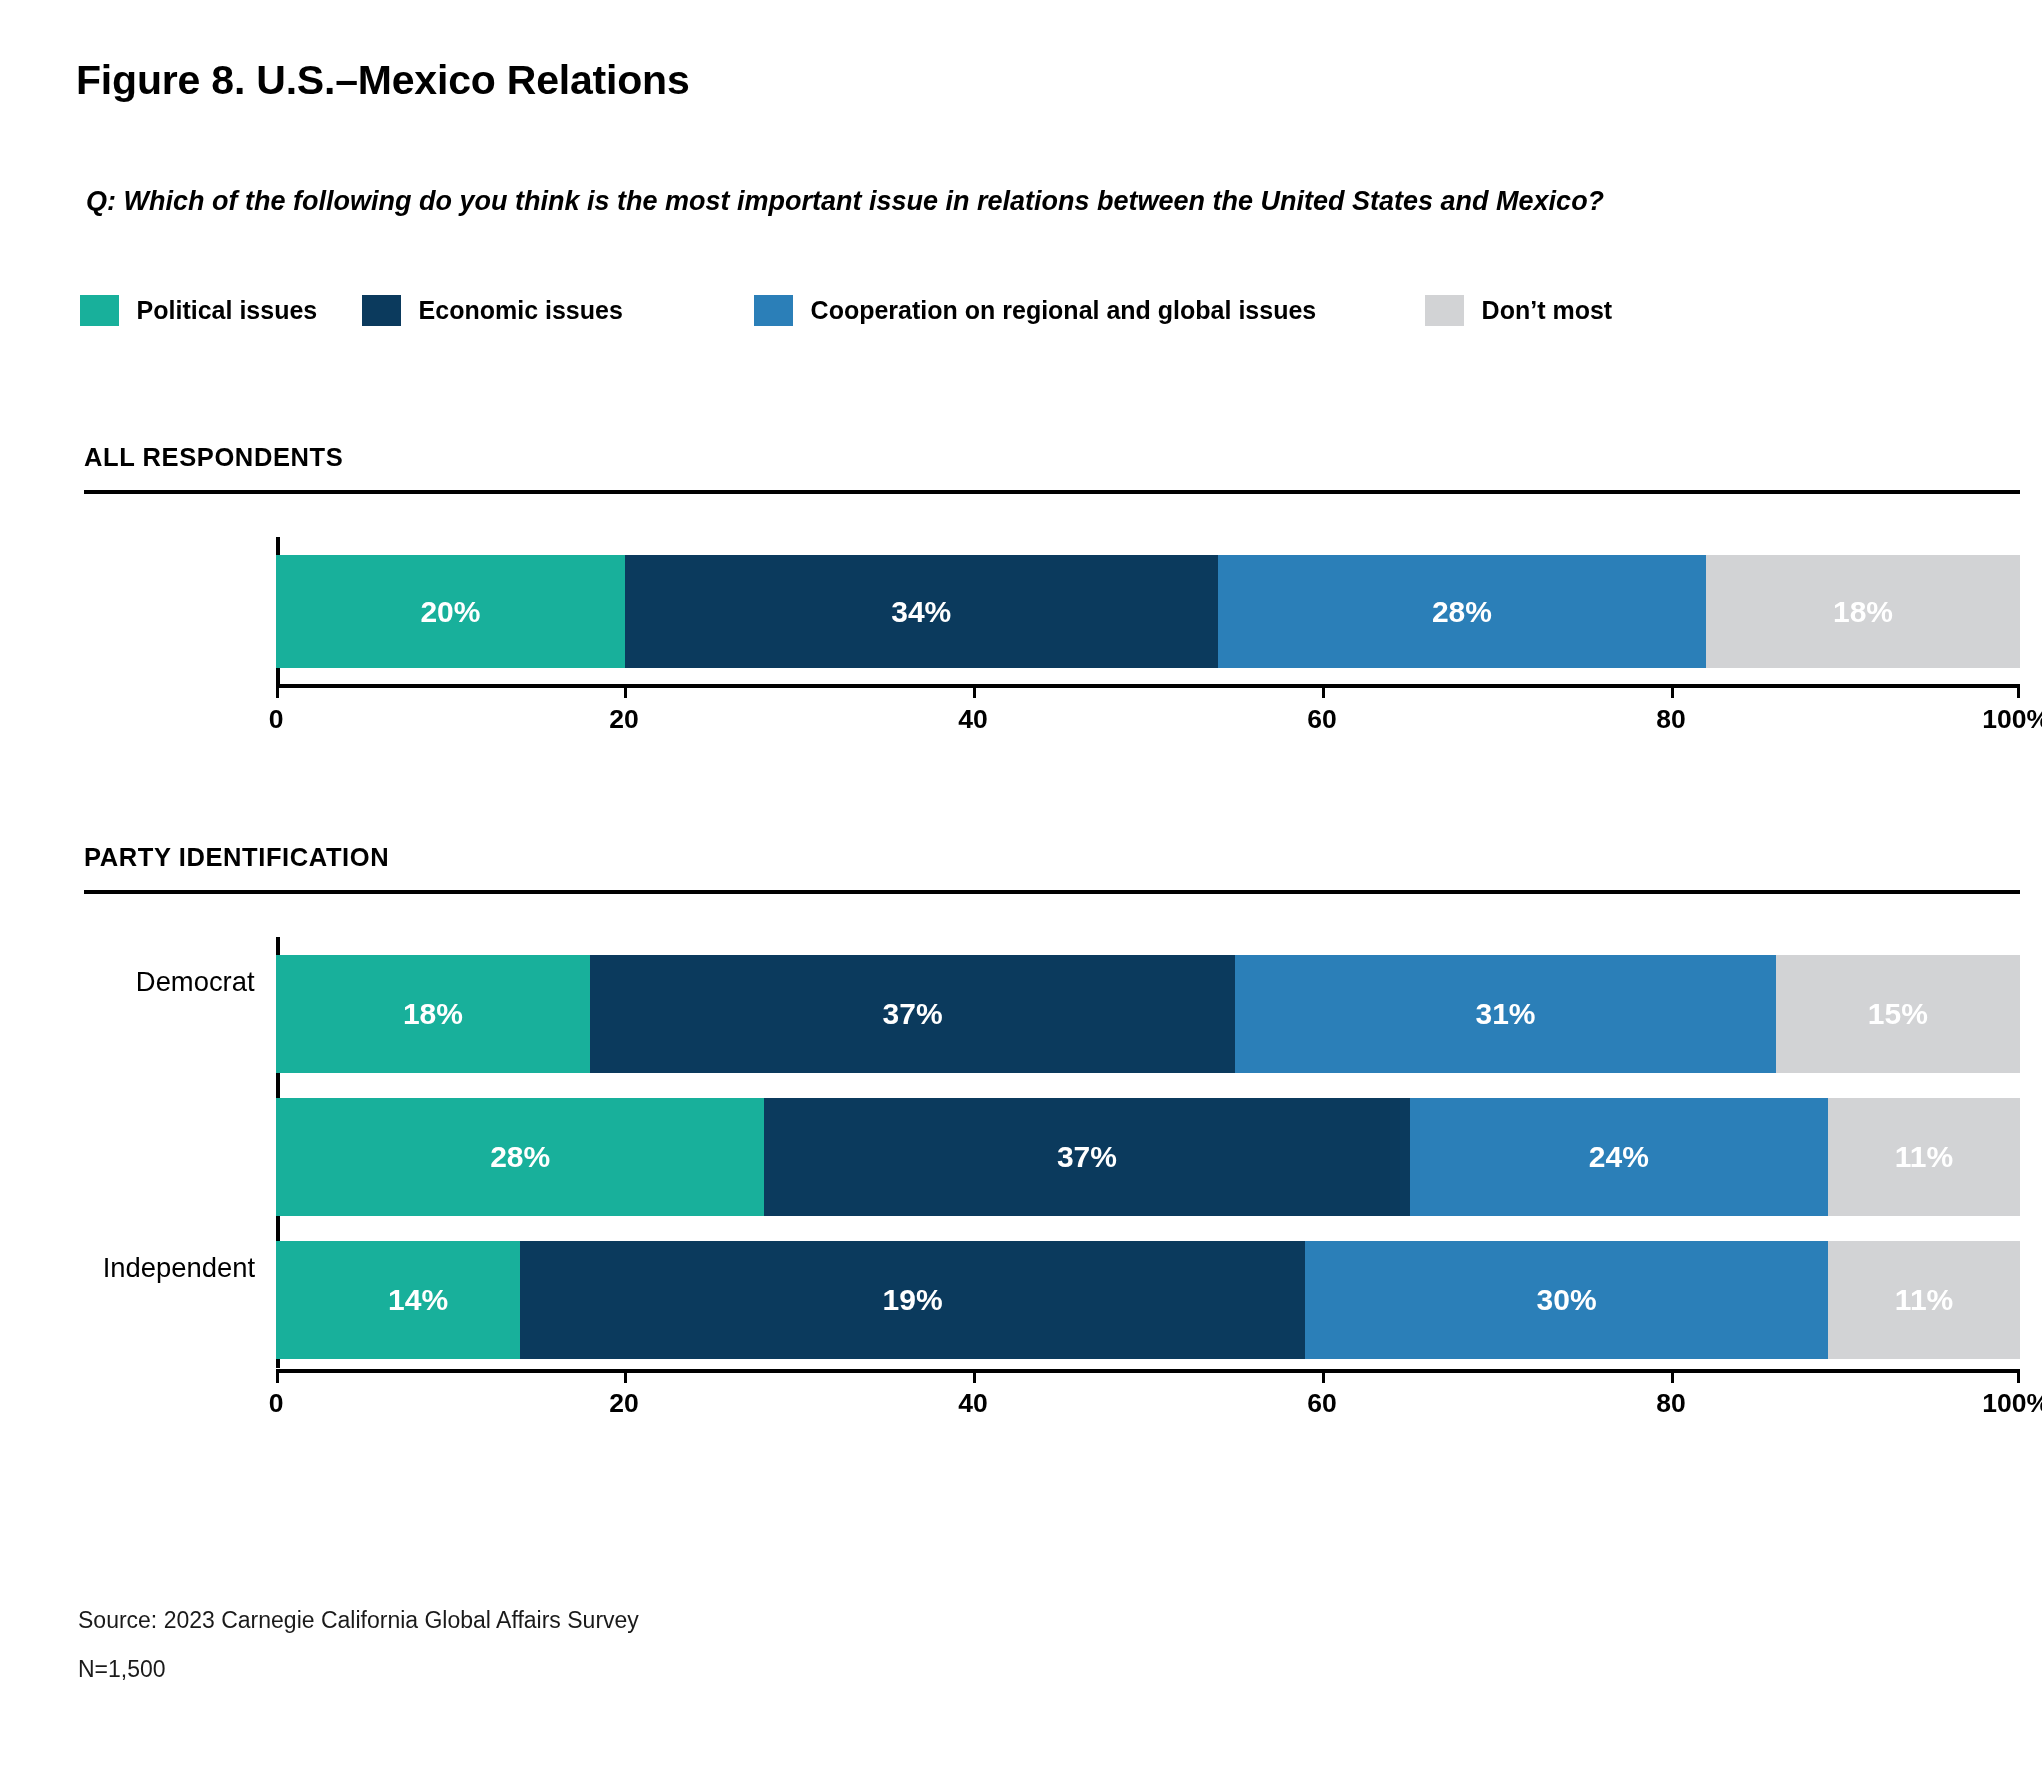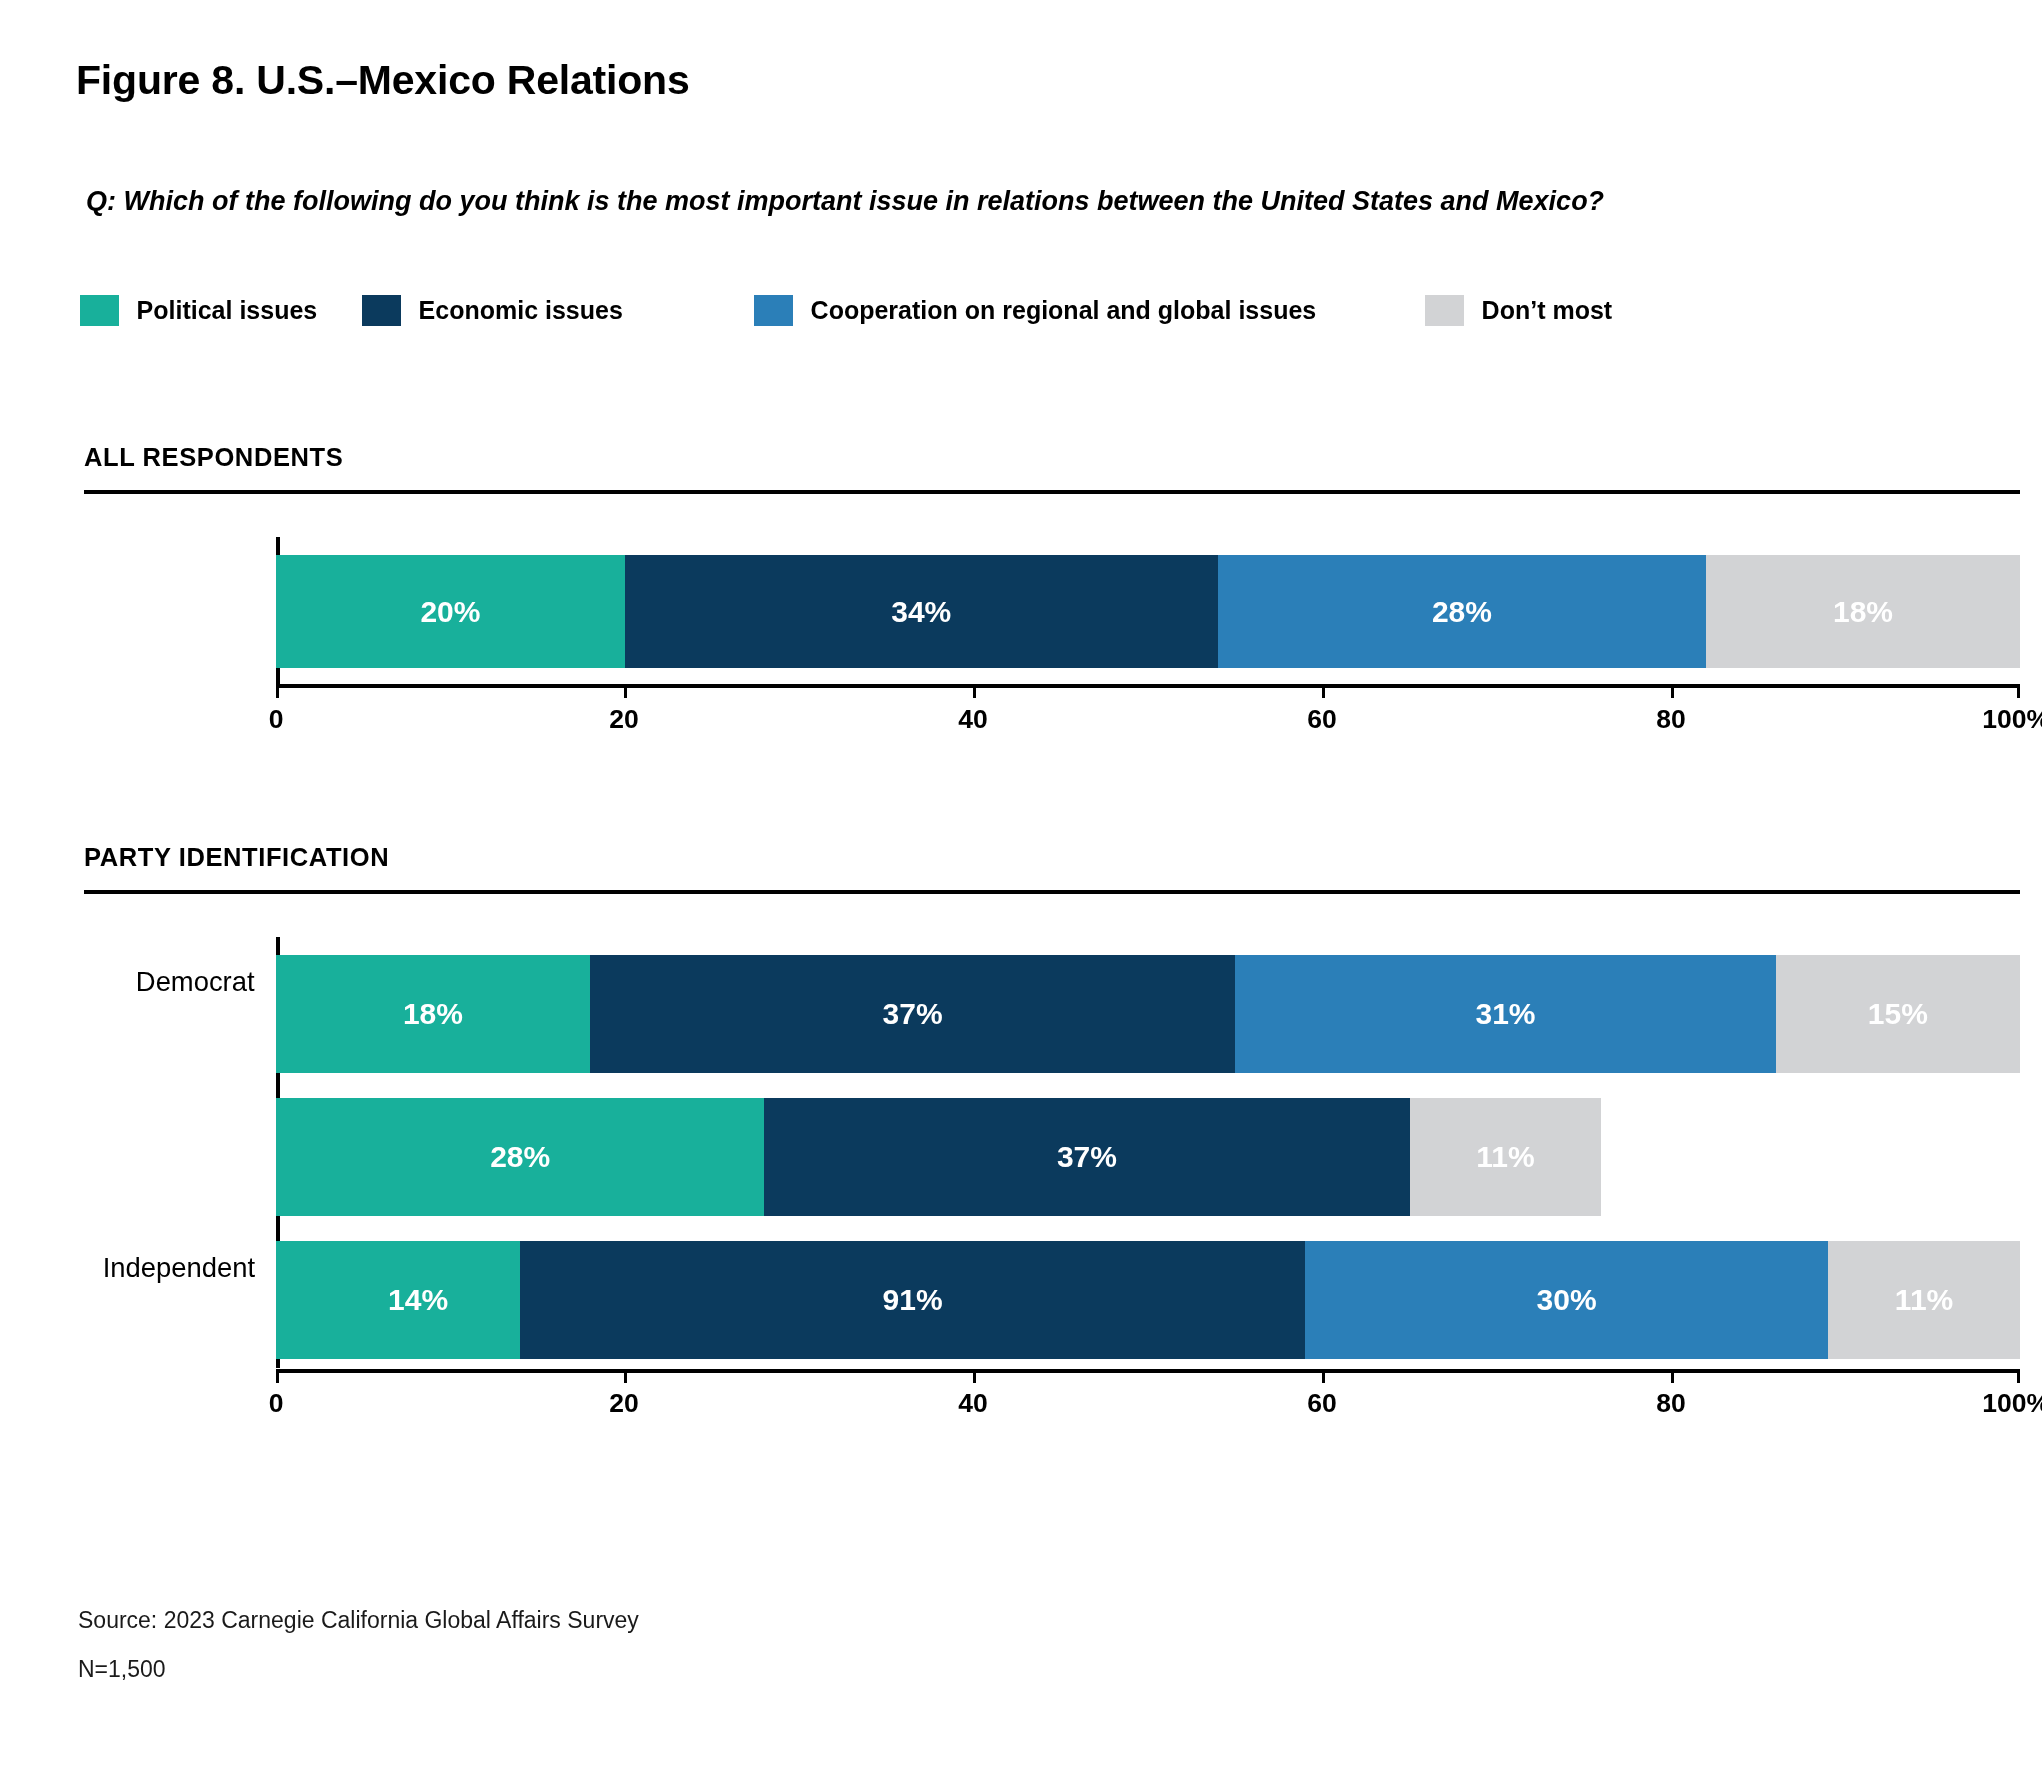--- a/index.html
+++ b/index.html
@@ -229,32 +229,35 @@
       </div>
     </div>
 
     <div class="bar-row" style="left:276px; top:188px; width:1744px; height:118px;">
       <div class="seg" style="width:28%; background:#18b09b;">
         <span class="seg-label">28%</span>
       </div>
       <div class="seg" style="width:37%; background:#0b3a5d;">
         <span class="seg-label">37%</span>
       </div>
+      <div class="seg" style="width:24%; background:#2b7fb8;">
+        <span class="seg-label">24%</span>
+      </div>
       <div class="seg" style="width:11%; background:#d2d3d5;">
         <span class="seg-label">11%</span>
       </div>
     </div>
 
     <div class="cat-label" style="left:0px; top:287px; width:255px; line-height:141px;">Independent</div>
     <div class="bar-row" style="left:276px; top:331px; width:1744px; height:118px;">
       <div class="seg" style="width:14%; background:#18b09b;padding-left:40px;">
         <span class="seg-label">14%</span>
       </div>
       <div class="seg" style="width:45%; background:#0b3a5d;">
-        <span class="seg-label">91%</span>
+        <span class="seg-label">19%</span>
       </div>
       <div class="seg" style="width:30%; background:#2b7fb8;">
         <span class="seg-label">30%</span>
       </div>
       <div class="seg" style="width:11%; background:#d2d3d5;">
         <span class="seg-label">11%</span>
       </div>
     </div>
 
     <div class="axis-line" style="left:276px; top:459px; width:1744px; height:3.9px;"></div>

